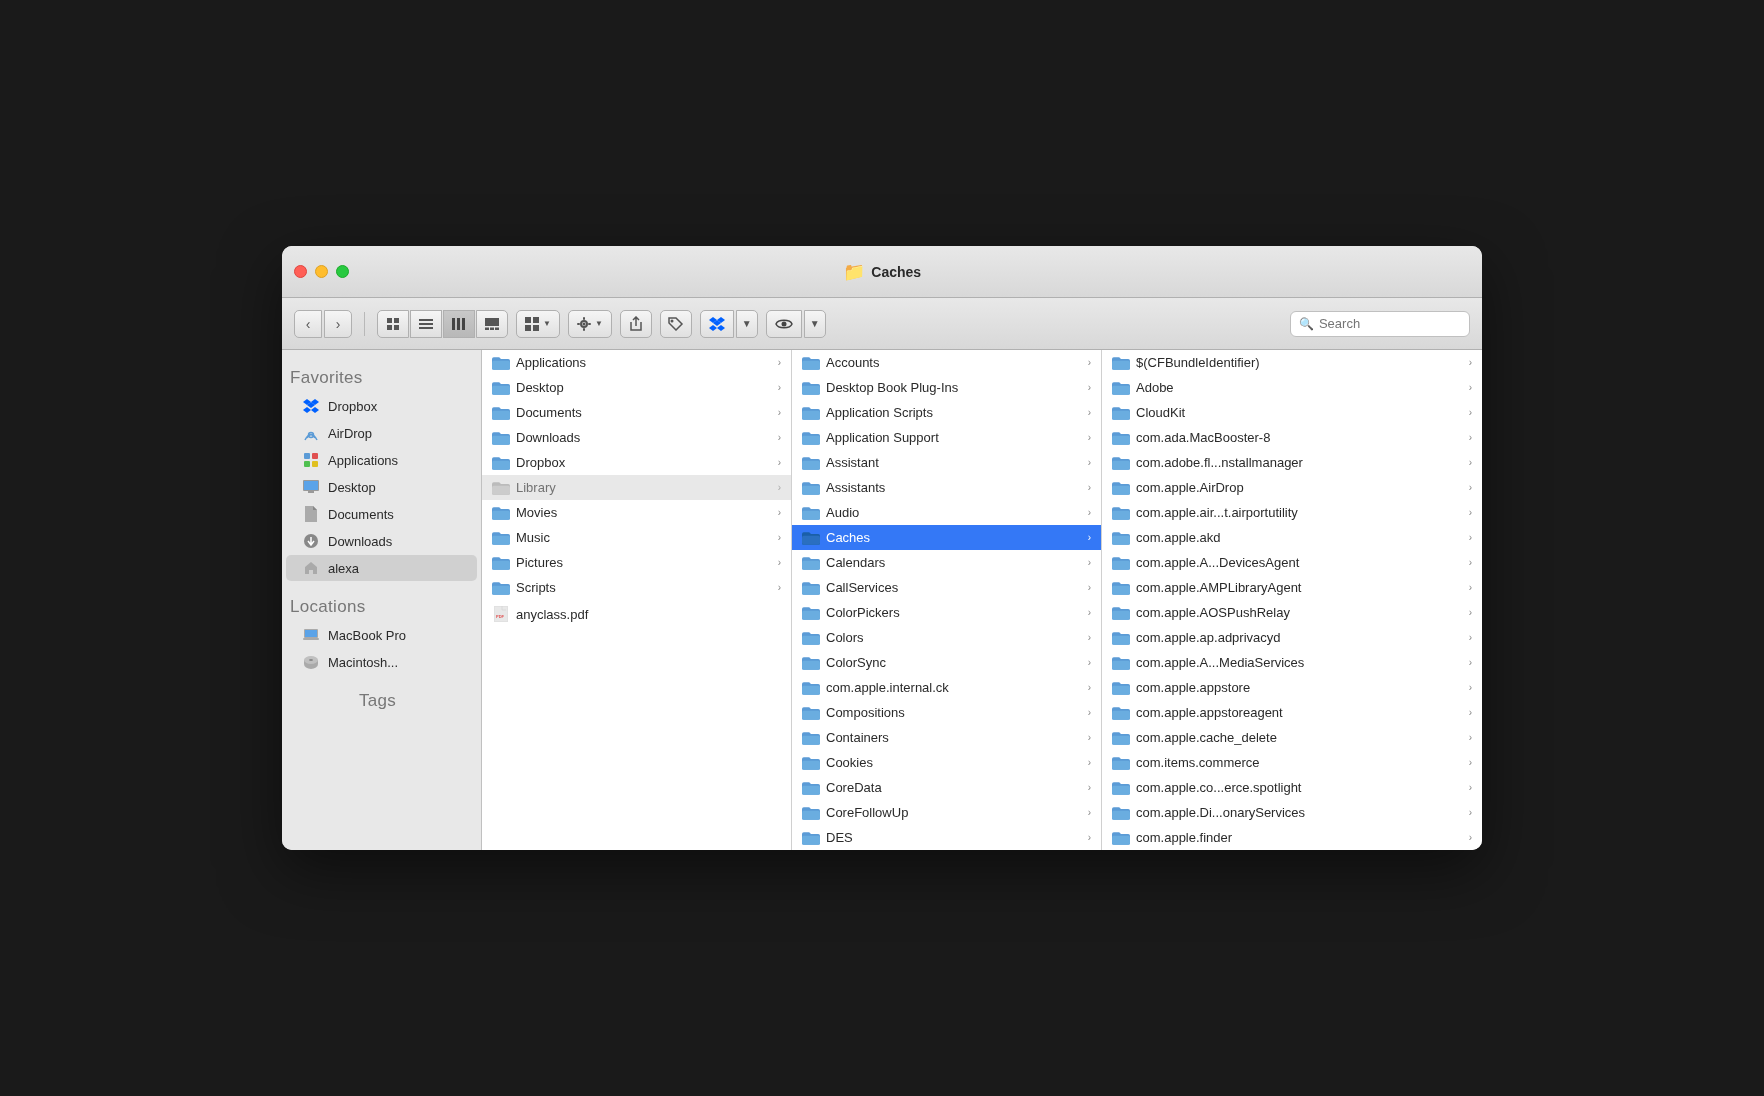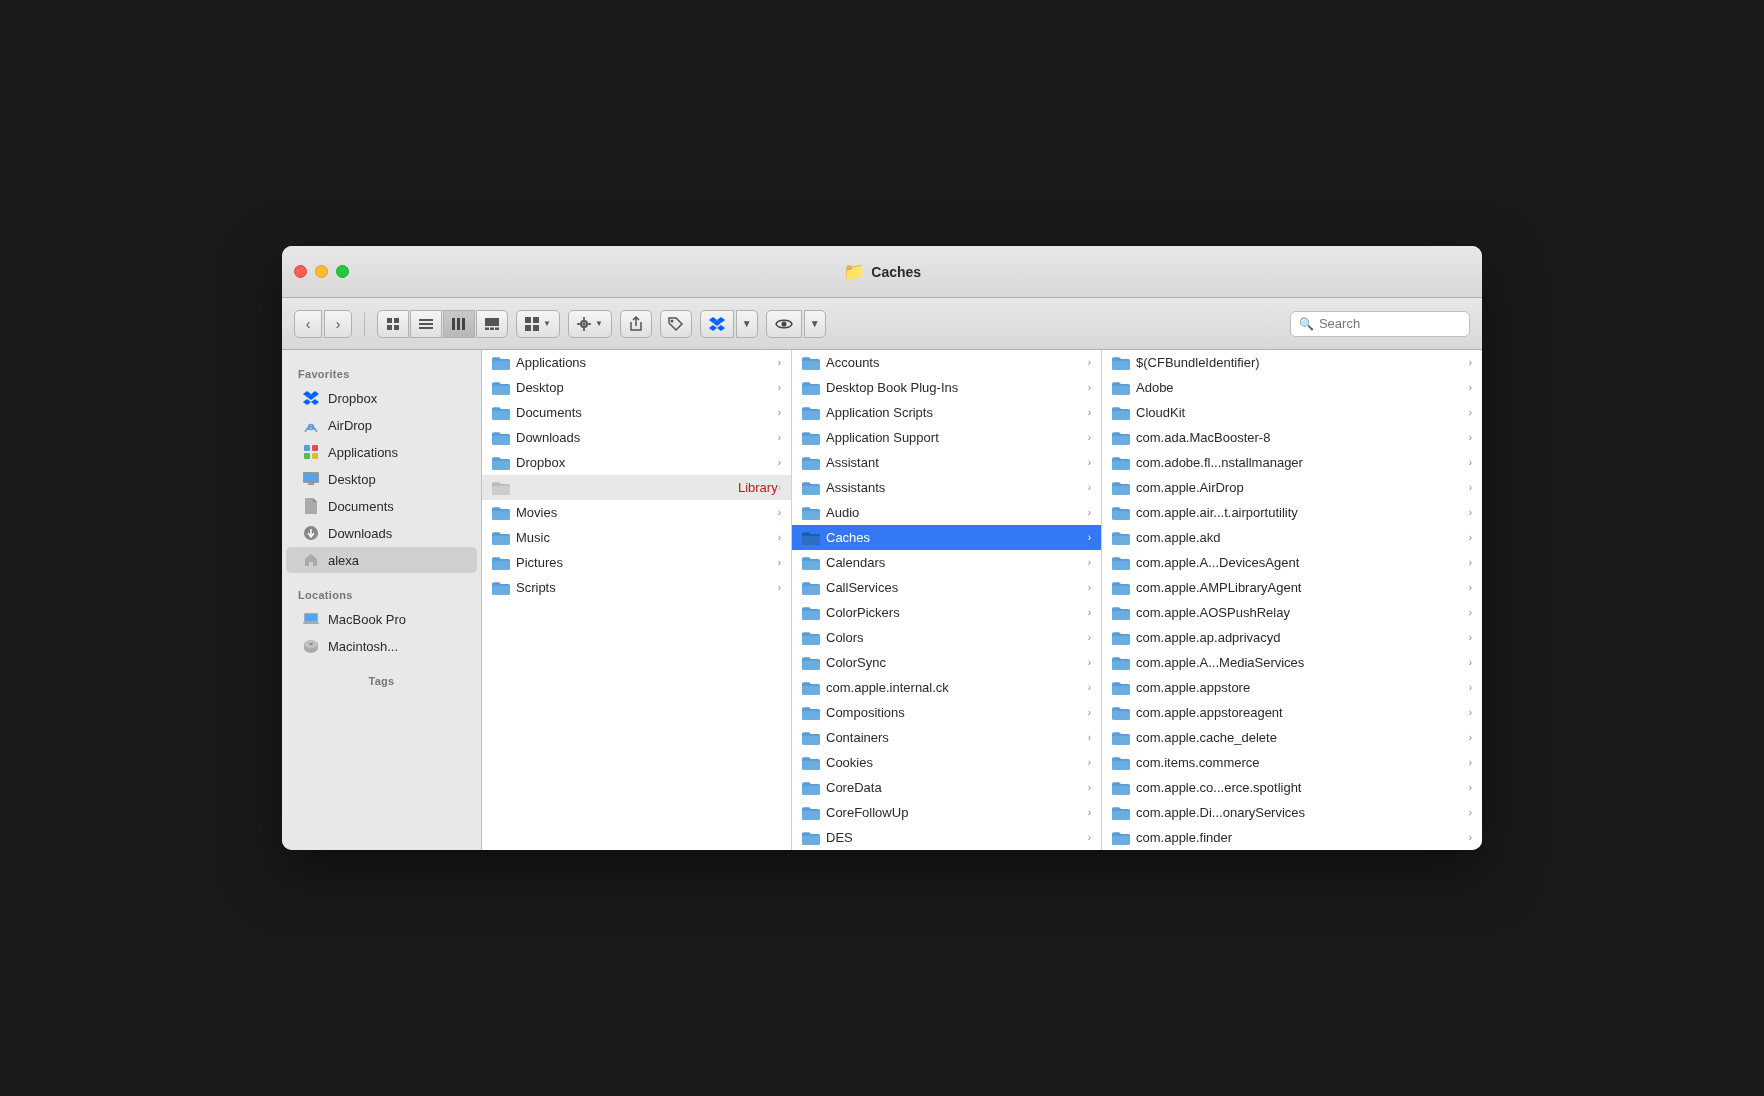--- a/index.html
+++ b/index.html
@@ -193,24 +193,24 @@
     
     .sidebar {
       width: 200px;
       background: #e8e8e8;
       border-right: 1px solid #c0c0c0;
       overflow-y: auto;
       padding: 10px 0;
       flex-shrink: 0;
     }
     .sidebar-section-label {
-      font-size: 11px;
-      font-weight: 700;
+      font-size: 17px;
+      font-weight: 400;
       color: #777;
-      padding: 8px 16px 4px 16px;
+      padding: 8px 16px 4px 8px;
       letter-spacing: 0.3px;
     }
     .sidebar-item {
       display: flex;
       align-items: center;
       gap: 8px;
       padding: 4px 16px;
       font-size: 13px;
       color: #2a2a2a;
       cursor: pointer;
@@ -272,22 +272,21 @@
       font-size: 10px;
       flex-shrink: 0;
     }
     .item-label {
       flex: 1;
       white-space: nowrap;
       overflow: hidden;
       text-overflow: ellipsis;
     }
     .col1-item-library {
-      color: #b91c1c;
-      text-align: right;
+      color: #737373;
     }
     .file-icon {
       width: 18px;
       height: 18px;
       margin-right: 6px;
       display: flex;
       align-items: center;
       justify-content: center;
       flex-shrink: 0;
     }
@@ -636,20 +635,30 @@
         <div class="column-item">
           <span class="folder-icon">
             <svg viewBox="0 0 20 15">
                 <path d="M0 3 Q0 1 2 1 L8 1 L10 3 L18 3 Q20 3 20 5 L20 14 Q20 15 18 15 L2 15 Q0 15 0 14 Z" fill="#5b9bd6"></path>
                 <rect x="0" y="5" width="20" height="10" rx="2" fill="#6aade0"></rect>
               </svg>
           </span>
           <span class="item-label">Scripts</span>
           <span class="chevron-icon">›</span>
         </div>
+        <div class="column-item">
+          <span class="file-icon">
+            <svg width="14" height="16" viewBox="0 0 14 16">
+              <rect x="0" y="0" width="14" height="16" rx="1" fill="#e8e8e8" stroke="#ccc" stroke-width="0.5"></rect>
+              <path d="M8 0 L8 4 L12 4" fill="none" stroke="#ccc" stroke-width="0.5"></path>
+              <text x="2" y="12" font-size="4" fill="#e05050" font-weight="bold">PDF</text>
+            </svg>
+          </span>
+          <span class="item-label">anyclass.pdf</span>
+        </div>
       </div>
 
       <div class="column">
         <div class="column-item">
           <span class="folder-icon">
             <svg viewBox="0 0 20 15">
                 <path d="M0 3 Q0 1 2 1 L8 1 L10 3 L18 3 Q20 3 20 5 L20 14 Q20 15 18 15 L2 15 Q0 15 0 14 Z" fill="#5b9bd6"></path>
                 <rect x="0" y="5" width="20" height="10" rx="2" fill="#6aade0"></rect>
               </svg>
           </span>

